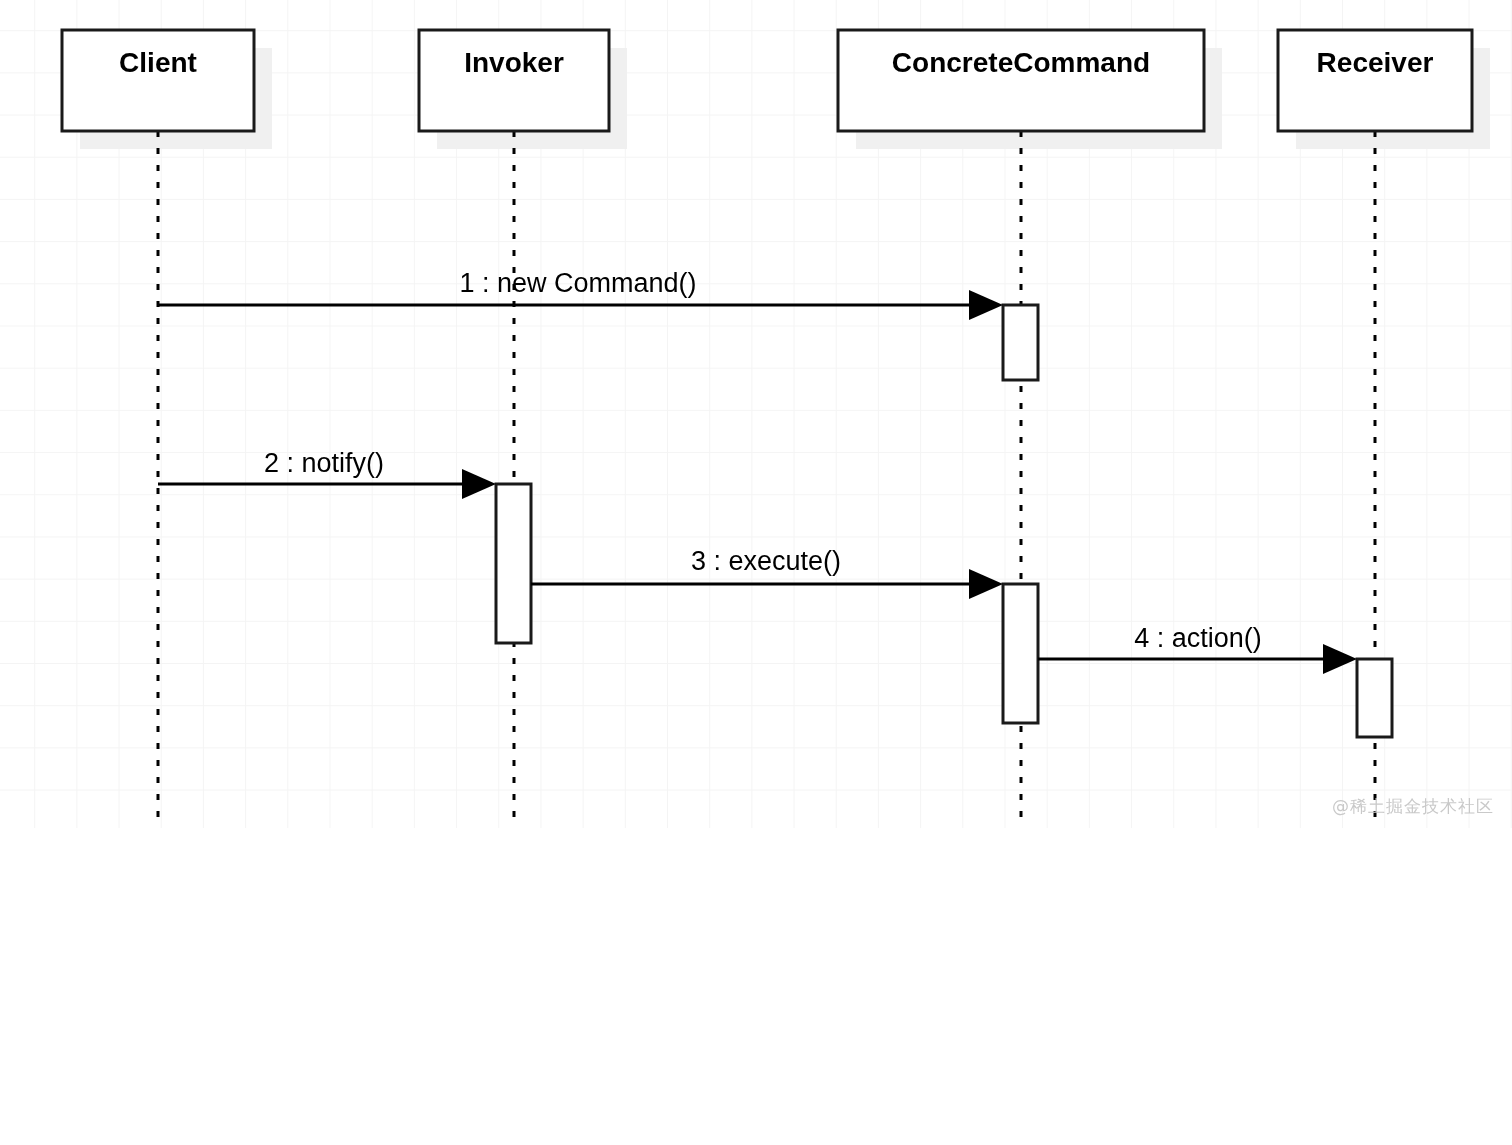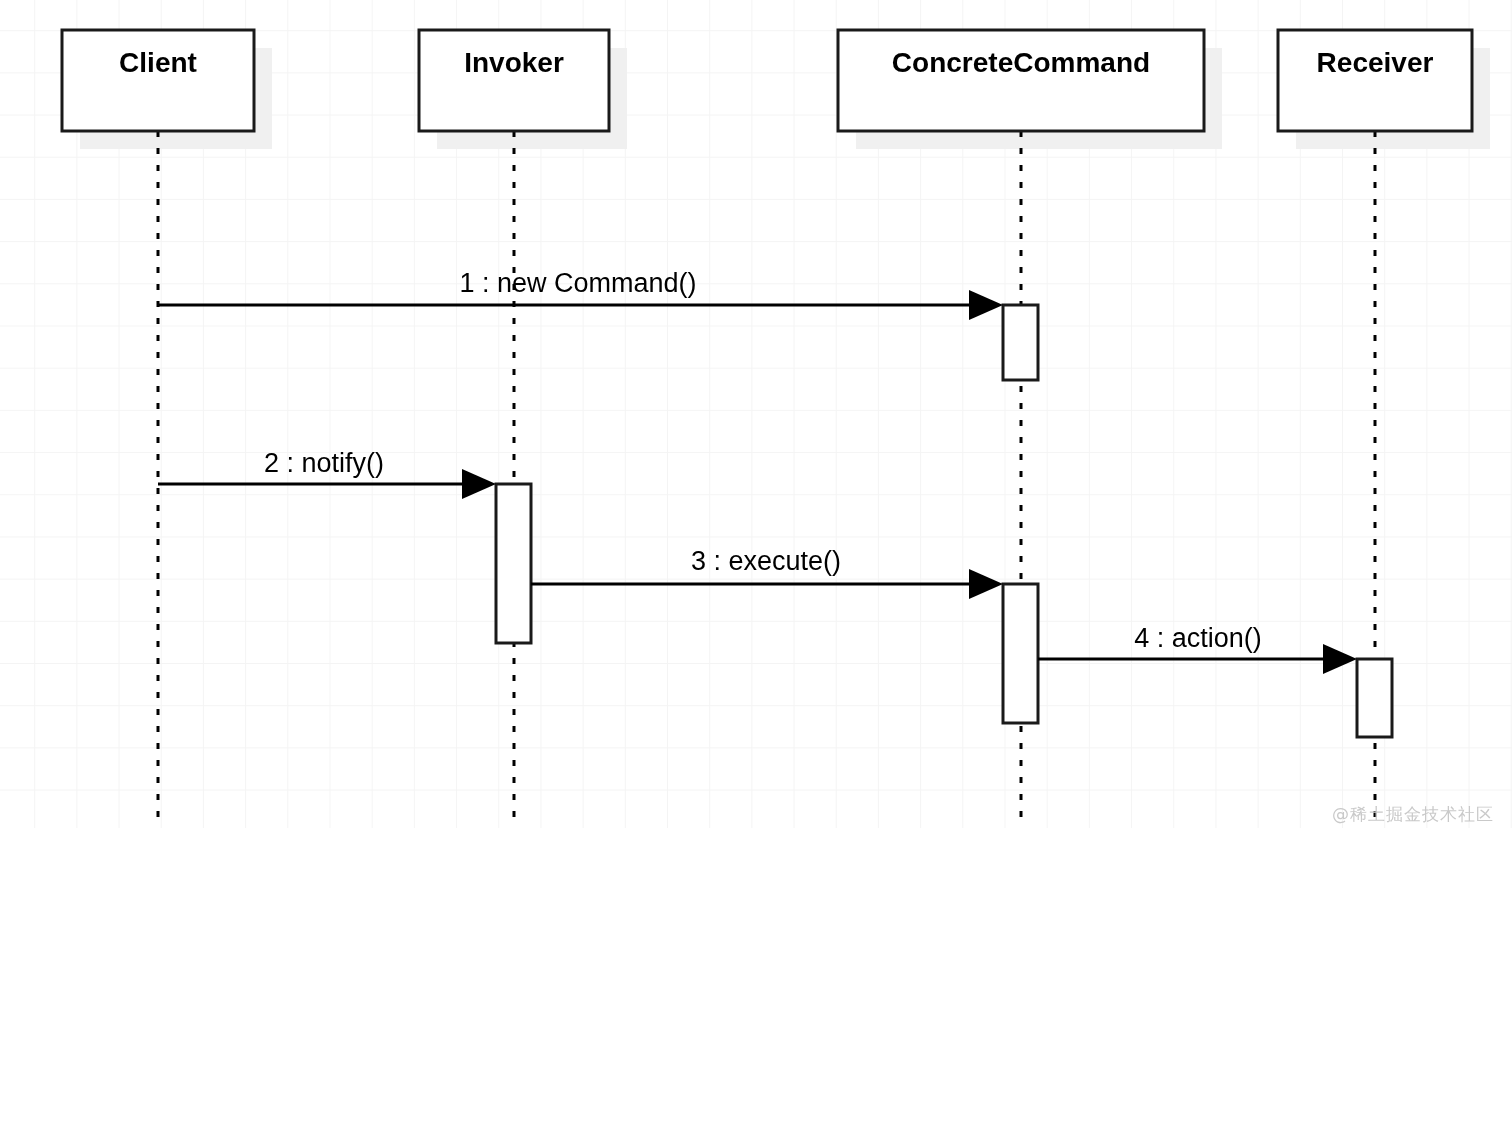--- a/index.html
+++ b/index.html
@@ -65,21 +65,21 @@
   .message-label {
     font-family: "Liberation Sans", sans-serif;
     font-size: 27px;
     font-weight: normal;
     fill: #000000;
     text-anchor: middle;
   }
   .watermark {
     position: absolute;
     right: 18px;
-    bottom: 2px;
+    bottom: 10px;
     font-family: "DejaVu Sans", sans-serif;
     font-size: 17px;
     color: #c9c9c9;
     letter-spacing: 1px;
     white-space: nowrap;
   }
 </style>
 </head>
 <body>
 

